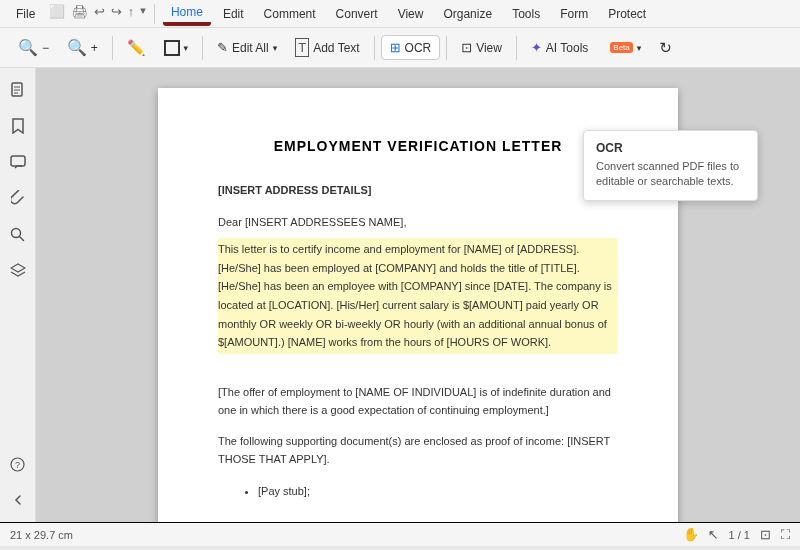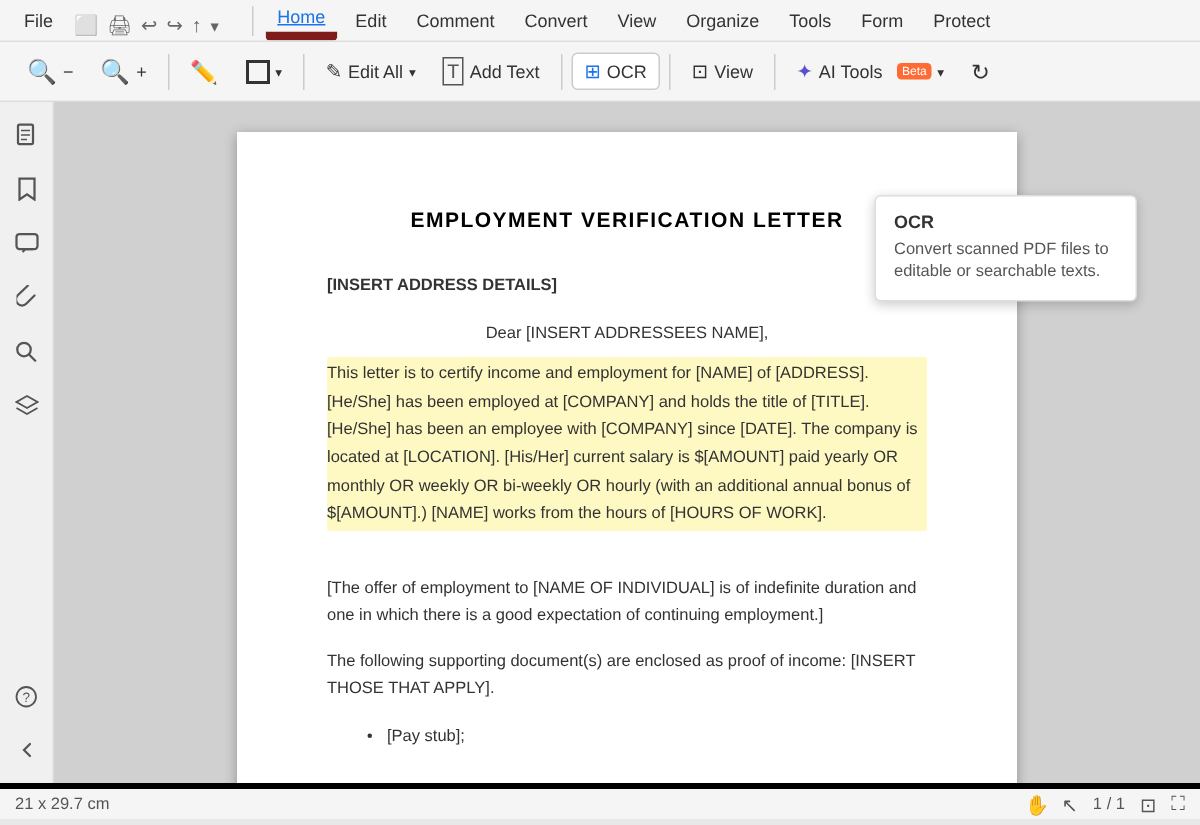--- a/index.html
+++ b/index.html
@@ -15,31 +15,31 @@
       padding: 0 8px;
       gap: 2px;
     }
     .menu-item {
       padding: 3px 8px;
       font-size: 12px;
       cursor: pointer;
       border-radius: 3px;
       color: #333;
     }
-    .menu-item.active { color: #1a73e8; border-bottom: 6px solid #7f1d1d; text-decoration: underline; }
+    .menu-item.active { color: #1a73e8; border-bottom: 4px solid #7f1d1d; }
     .menu-bar-left {
       display: flex;
       align-items: center;
       gap: 4px;
     }
     .file-icon-group {
       display: flex;
-      align-items: flex-end;
+      align-items: flex-start;
       gap: 6px;
-      padding-right: 22px;
+      padding-right: 8px;
       border-right: 1px solid #ccc;
       margin-right: 4px;
     }
 
     
     .toolbar {
       display: flex;
       align-items: center;
       background: #f5f5f5;
       border-bottom: 1px solid #ddd;
@@ -136,21 +136,20 @@
       font-size: 11px;
       margin-bottom: 8px;
       color: #333;
       font-weight: bold;
     }
 
     .doc-greeting {
       font-size: 11px;
       margin: 20px 0 10px 0;
       color: #333;
-      text-align: center;
     }
 
     .doc-paragraph {
       font-size: 11px;
       line-height: 1.6;
       margin-bottom: 14px;
       color: #333;
     }
 
     .highlight-block {
@@ -194,21 +193,21 @@
       color: #555;
       line-height: 1.4;
     }
 
     
     .status-bar {
       display: flex;
       align-items: center;
       justify-content: space-between;
       background: #f5f5f5;
-      border-top: 4px solid #000000;
+      border-top: 1px solid #000000;
       height: 24px;
       padding: 0 10px;
       font-size: 11px;
       color: #555;
     }
     .status-bar-right {
       display: flex;
       align-items: center;
       gap: 10px;
     }
@@ -282,21 +281,21 @@
   </button>
   <div class="toolbar-separator"></div>
   <button class="toolbar-btn">
     <span style="font-size:13px;">⊡</span>
     <span>View</span>
   </button>
   <div class="toolbar-separator"></div>
   <button class="toolbar-btn ai-tools-btn">
     <span style="font-size:13px; color:#5b4fcf;">✦</span>
     <span>AI Tools</span>
-    <span style="background:#ff6b35; color:white; font-size:8px; padding:1px 3px; border-radius:3px; margin-left:6px;">Beta</span>
+    <span style="background:#ff6b35; color:white; font-size:8px; padding:1px 3px; border-radius:3px; margin-left:18px;">Beta</span>
     <span style="font-size:9px;">▾</span>
   </button>
   <button class="toolbar-btn">
     <span style="font-size:15px;">↻</span>
   </button>
 </div>
 
 <div class="main-layout">
 
   <div class="left-sidebar">

